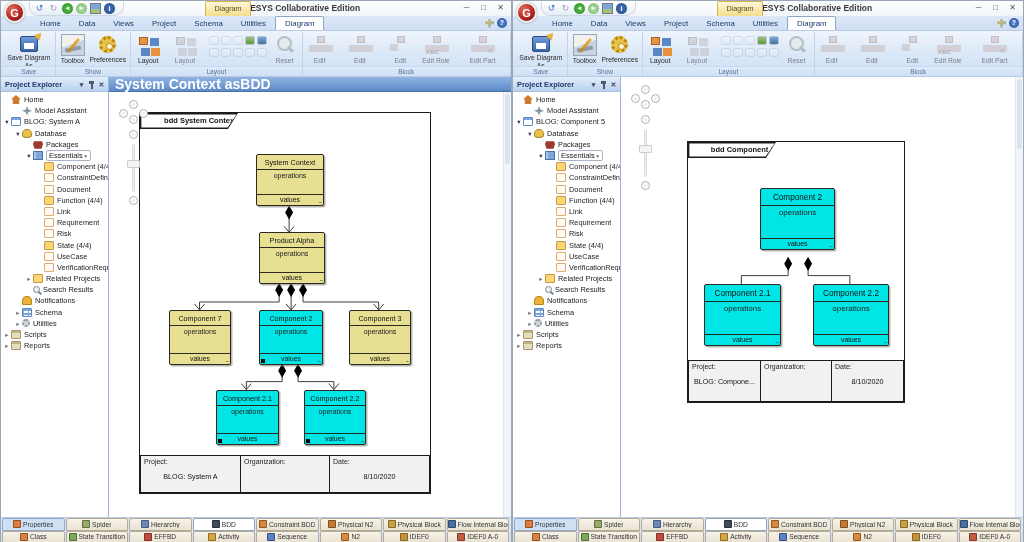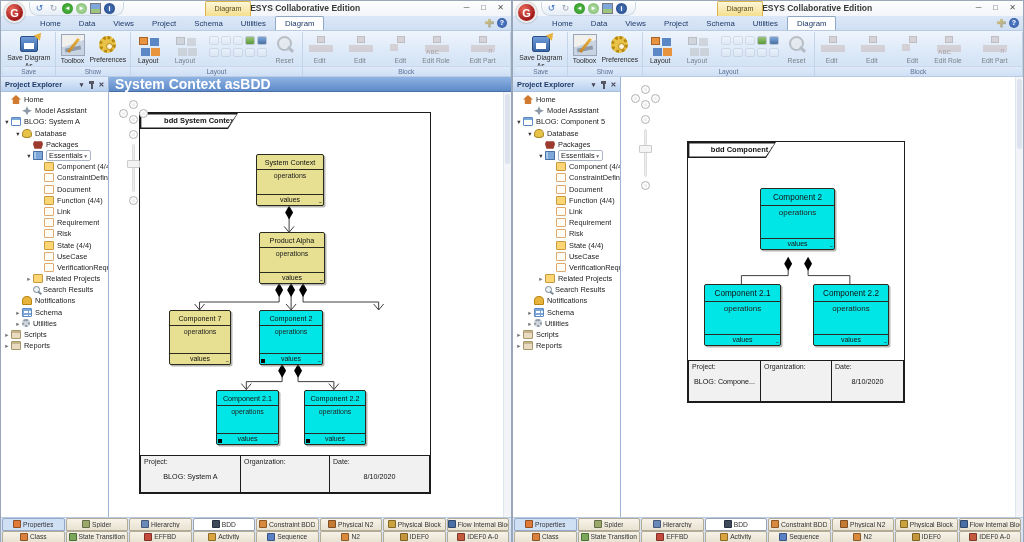--- a/index.html
+++ b/index.html
@@ -466,20 +466,26 @@
             <div class="bops">operations</div>
             <div class="bspace"></div>
             <div class="bvals"><span>values</span><span class="bmore">...</span></div>
           </div>
           <div class="block cyan marked" style="left:150px;top:218px;width:64px;height:55px">
             <div class="bname">Component 2</div>
             <div class="bops">operations</div>
             <div class="bspace"></div>
             <div class="bvals"><span>values</span><span class="bmore">...</span></div>
           </div>
+          <div class="block" style="left:240px;top:218px;width:62px;height:55px">
+            <div class="bname">Component 3</div>
+            <div class="bops">operations</div>
+            <div class="bspace"></div>
+            <div class="bvals"><span>values</span><span class="bmore">...</span></div>
+          </div>
           <div class="block cyan marked" style="left:107px;top:298px;width:63px;height:55px">
             <div class="bname">Component 2.1</div>
             <div class="bops">operations</div>
             <div class="bspace"></div>
             <div class="bvals"><span>values</span><span class="bmore">...</span></div>
           </div>
           <div class="block cyan marked" style="left:195px;top:298px;width:62px;height:55px">
             <div class="bname">Component 2.2</div>
             <div class="bops">operations</div>
             <div class="bspace"></div>

